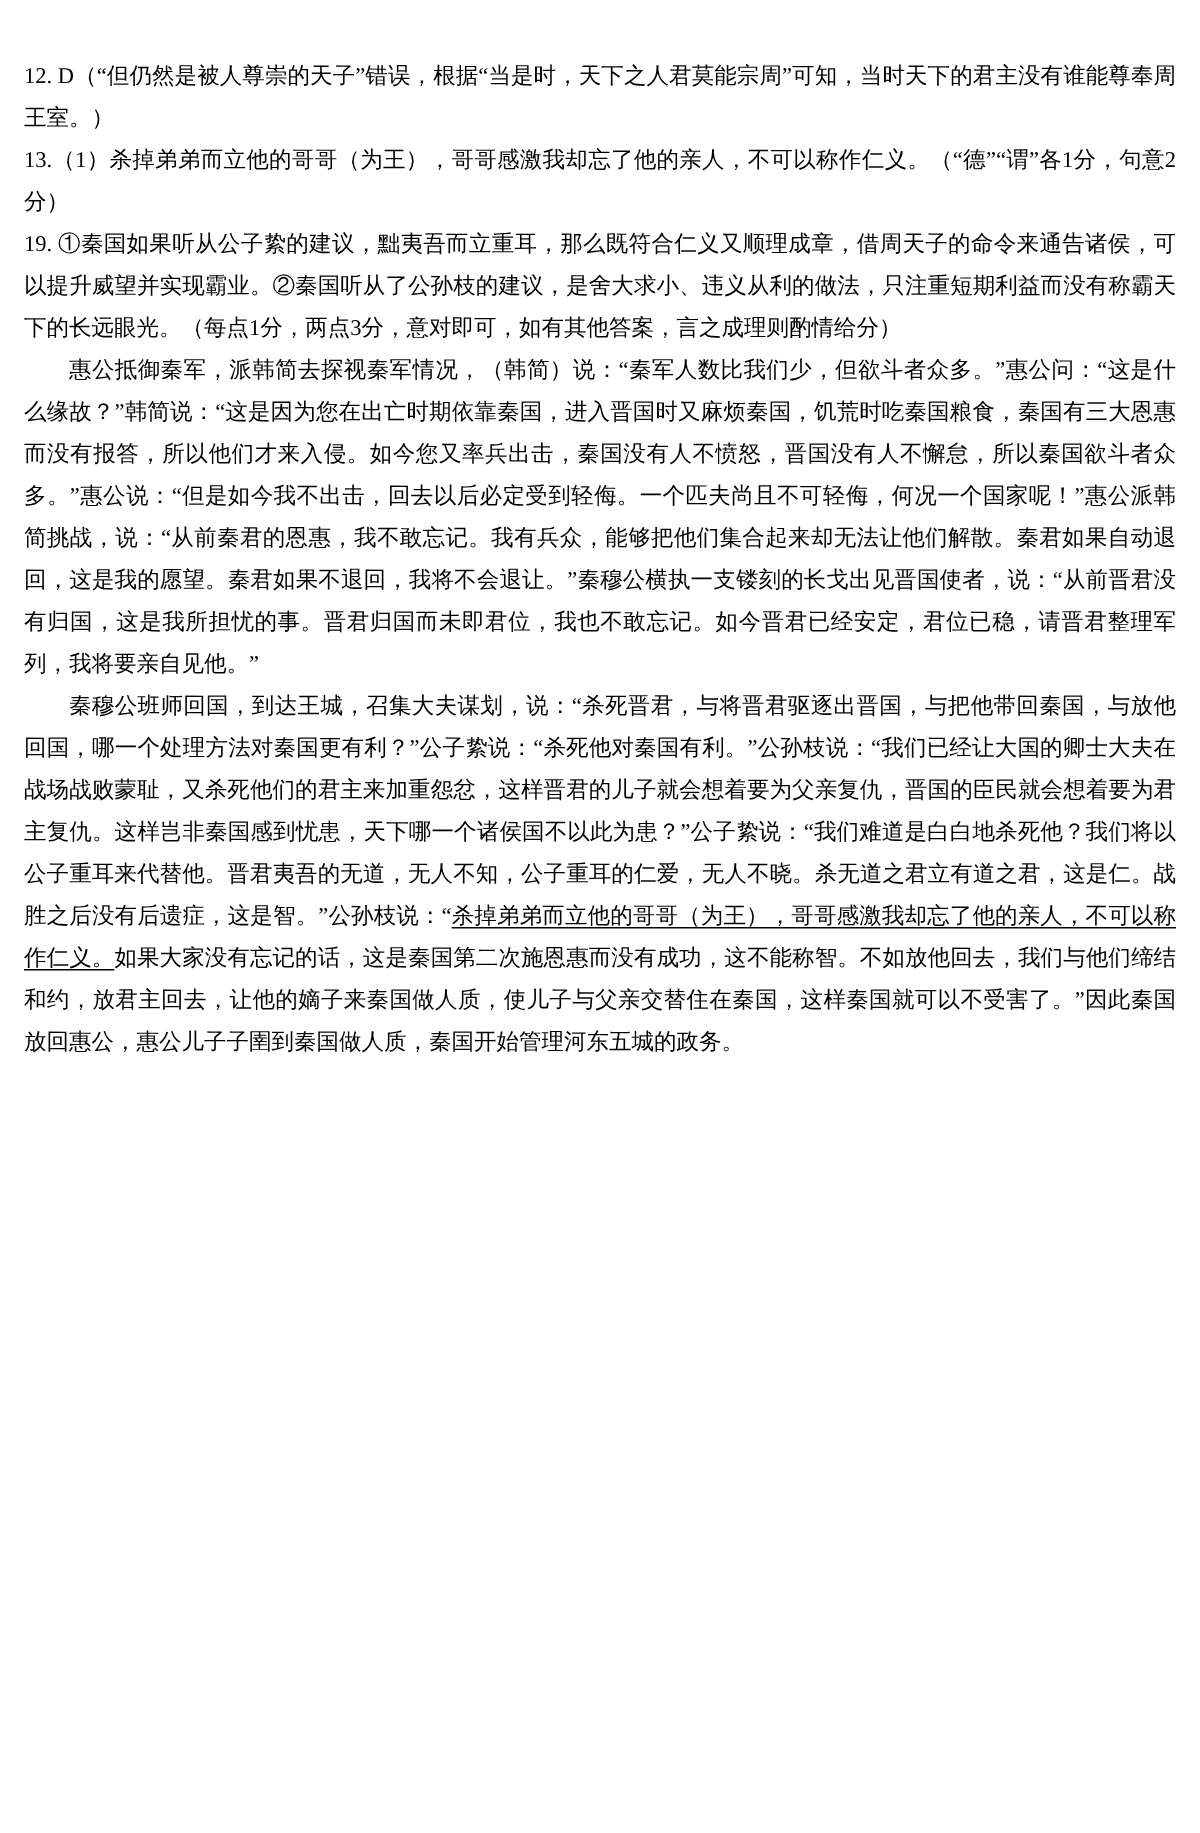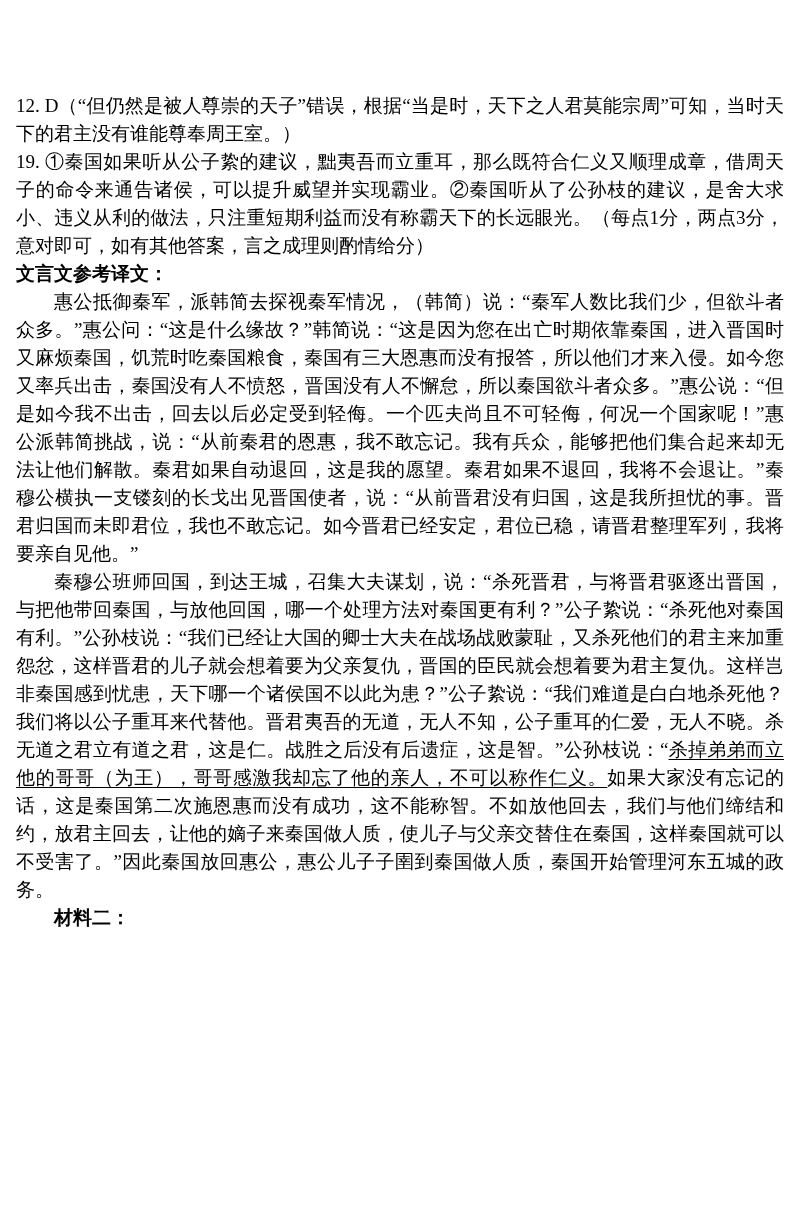--- a/index.html
+++ b/index.html
@@ -7,23 +7,23 @@
     padding: 0;
     background: #ffffff;
   }
   .page {
     position: relative;
     width: 800px;
     height: 1222px;
     box-sizing: border-box;
     background: #ffffff;
     color: #000000;
-    padding: 92px 16px 0 16px;
+    padding: 37px 16px 0 16px;
     font-family: "Liberation Serif", "DejaVu Serif", serif;
-    font-size: 19px;
+    font-size: 15px;
     line-height: 28px;
     overflow: hidden;
   }
   .content p {
     margin: 0;
     text-align: justify;
     word-break: break-all;
   }
   .content p.indent {
     text-indent: 2em;
@@ -35,19 +35,18 @@
     text-decoration: underline;
     text-underline-offset: 3px;
   }
 </style>
 </head>
 <body>
 
 <div class="page">
   <div class="content" id="content">
       <p><span>12. D（“但仍然是被人尊崇的天子”错误，根据“当是时，天下之人君莫能宗周”可知，当时天下的君主没有谁能尊奉周王室。）</span></p>
+      <p><span>13.（1）杀掉弟弟而立他的哥哥（为王），哥哥感激我却忘了他的亲人，不可以称作仁义。（“德”“谓”各1分，句意2分）</span></p>
       <p><span>19. ①秦国如果听从公子絷的建议，黜夷吾而立重耳，那么既符合仁义又顺理成章，借周天子的命令来通告诸侯，可以提升威望并实现霸业。②秦国听从了公孙枝的建议，是舍大求小、违义从利的做法，只注重短期利益而没有称霸天下的长远眼光。（每点1分，两点3分，意对即可，如有其他答案，言之成理则酌情给分）</span></p>
-      <p class="bold"><span>文言文参考译文：</span></p>
       <p class="indent"><span>惠公抵御秦军，派韩简去探视秦军情况，（韩简）说：“秦军人数比我们少，但欲斗者众多。”惠公问：“这是什么缘故？”韩简说：“这是因为您在出亡时期依靠秦国，进入晋国时又麻烦秦国，饥荒时吃秦国粮食，秦国有三大恩惠而没有报答，所以他们才来入侵。如今您又率兵出击，秦国没有人不愤怒，晋国没有人不懈怠，所以秦国欲斗者众多。”惠公说：“但是如今我不出击，回去以后必定受到轻侮。一个匹夫尚且不可轻侮，何况一个国家呢！”惠公派韩简挑战，说：“从前秦君的恩惠，我不敢忘记。我有兵众，能够把他们集合起来却无法让他们解散。秦君如果自动退回，这是我的愿望。秦君如果不退回，我将不会退让。”秦穆公横执一支镂刻的长戈出见晋国使者，说：“从前晋君没有归国，这是我所担忧的事。晋君归国而未即君位，我也不敢忘记。如今晋君已经安定，君位已稳，请晋君整理军列，我将要亲自见他。”</span></p>
       <p class="indent"><span>秦穆公班师回国，到达王城，召集大夫谋划，说：“杀死晋君，与将晋君驱逐出晋国，与把他带回秦国，与放他回国，哪一个处理方法对秦国更有利？”公子絷说：“杀死他对秦国有利。”公孙枝说：“我们已经让大国的卿士大夫在战场战败蒙耻，又杀死他们的君主来加重怨忿，这样晋君的儿子就会想着要为父亲复仇，晋国的臣民就会想着要为君主复仇。这样岂非秦国感到忧患，天下哪一个诸侯国不以此为患？”公子絷说：“我们难道是白白地杀死他？我们将以公子重耳来代替他。晋君夷吾的无道，无人不知，公子重耳的仁爱，无人不晓。杀无道之君立有道之君，这是仁。战胜之后没有后遗症，这是智。”公孙枝说：“</span><span class="u">杀掉弟弟而立他的哥哥（为王），哥哥感激我却忘了他的亲人，不可以称作仁义。</span><span>如果大家没有忘记的话，这是秦国第二次施恩惠而没有成功，这不能称智。不如放他回去，我们与他们缔结和约，放君主回去，让他的嫡子来秦国做人质，使儿子与父亲交替住在秦国，这样秦国就可以不受害了。”因此秦国放回惠公，惠公儿子子圉到秦国做人质，秦国开始管理河东五城的政务。</span></p>
-      <p class="indent bold"><span>材料二：</span></p>
     </div>
 </div>
 
 </body></html>

